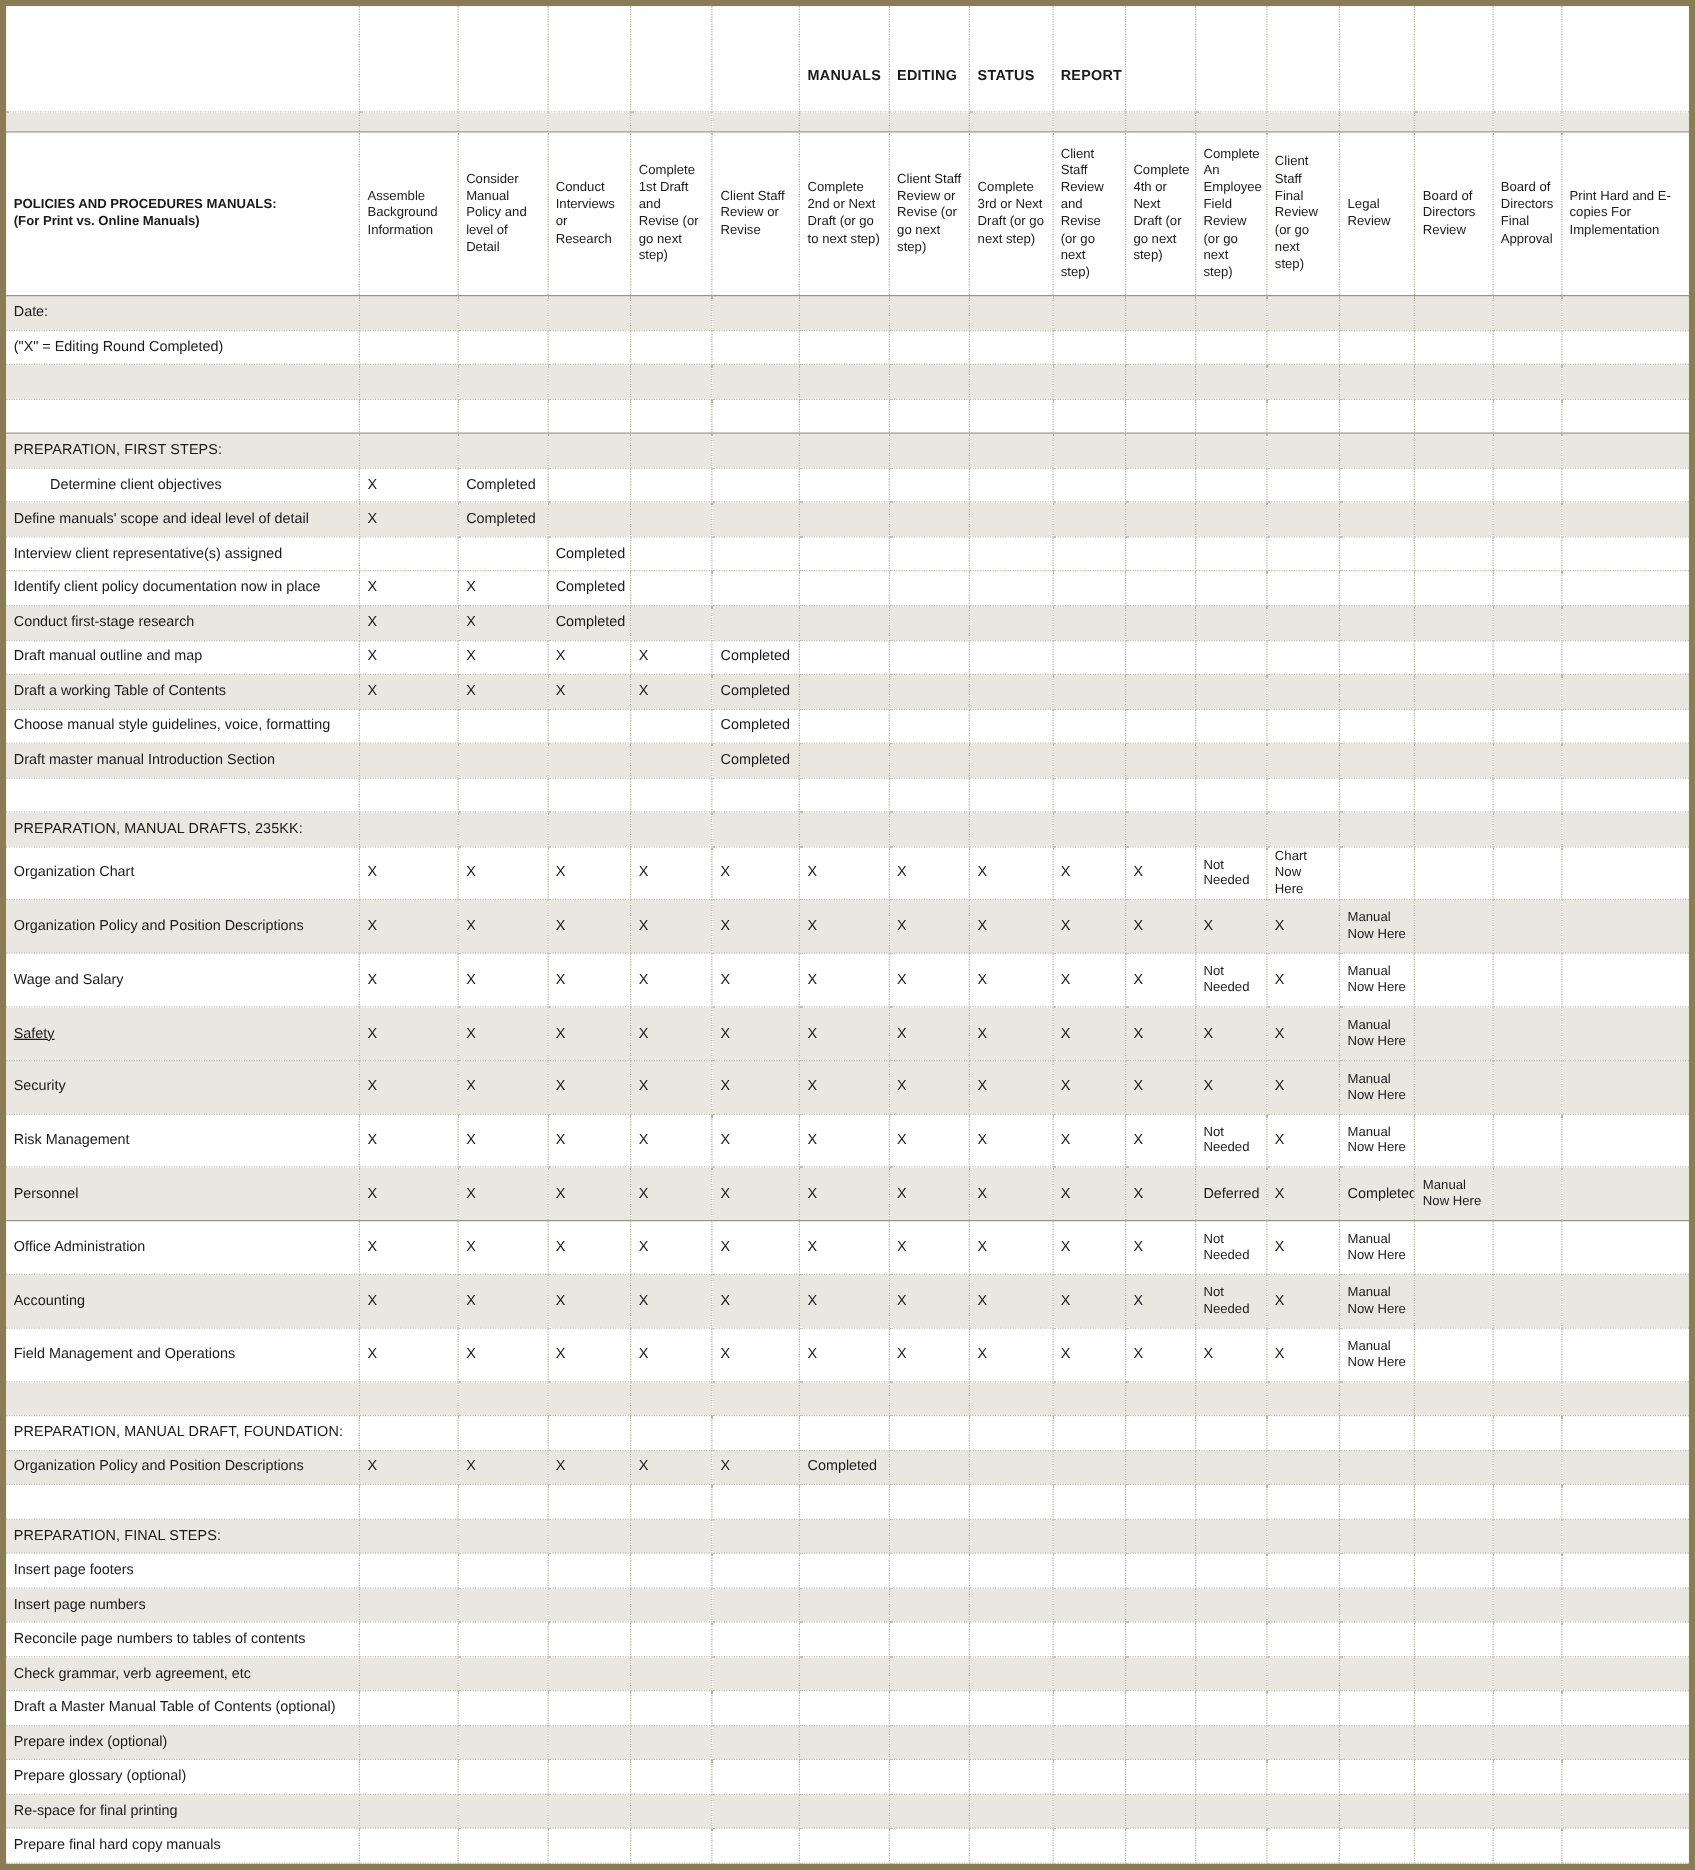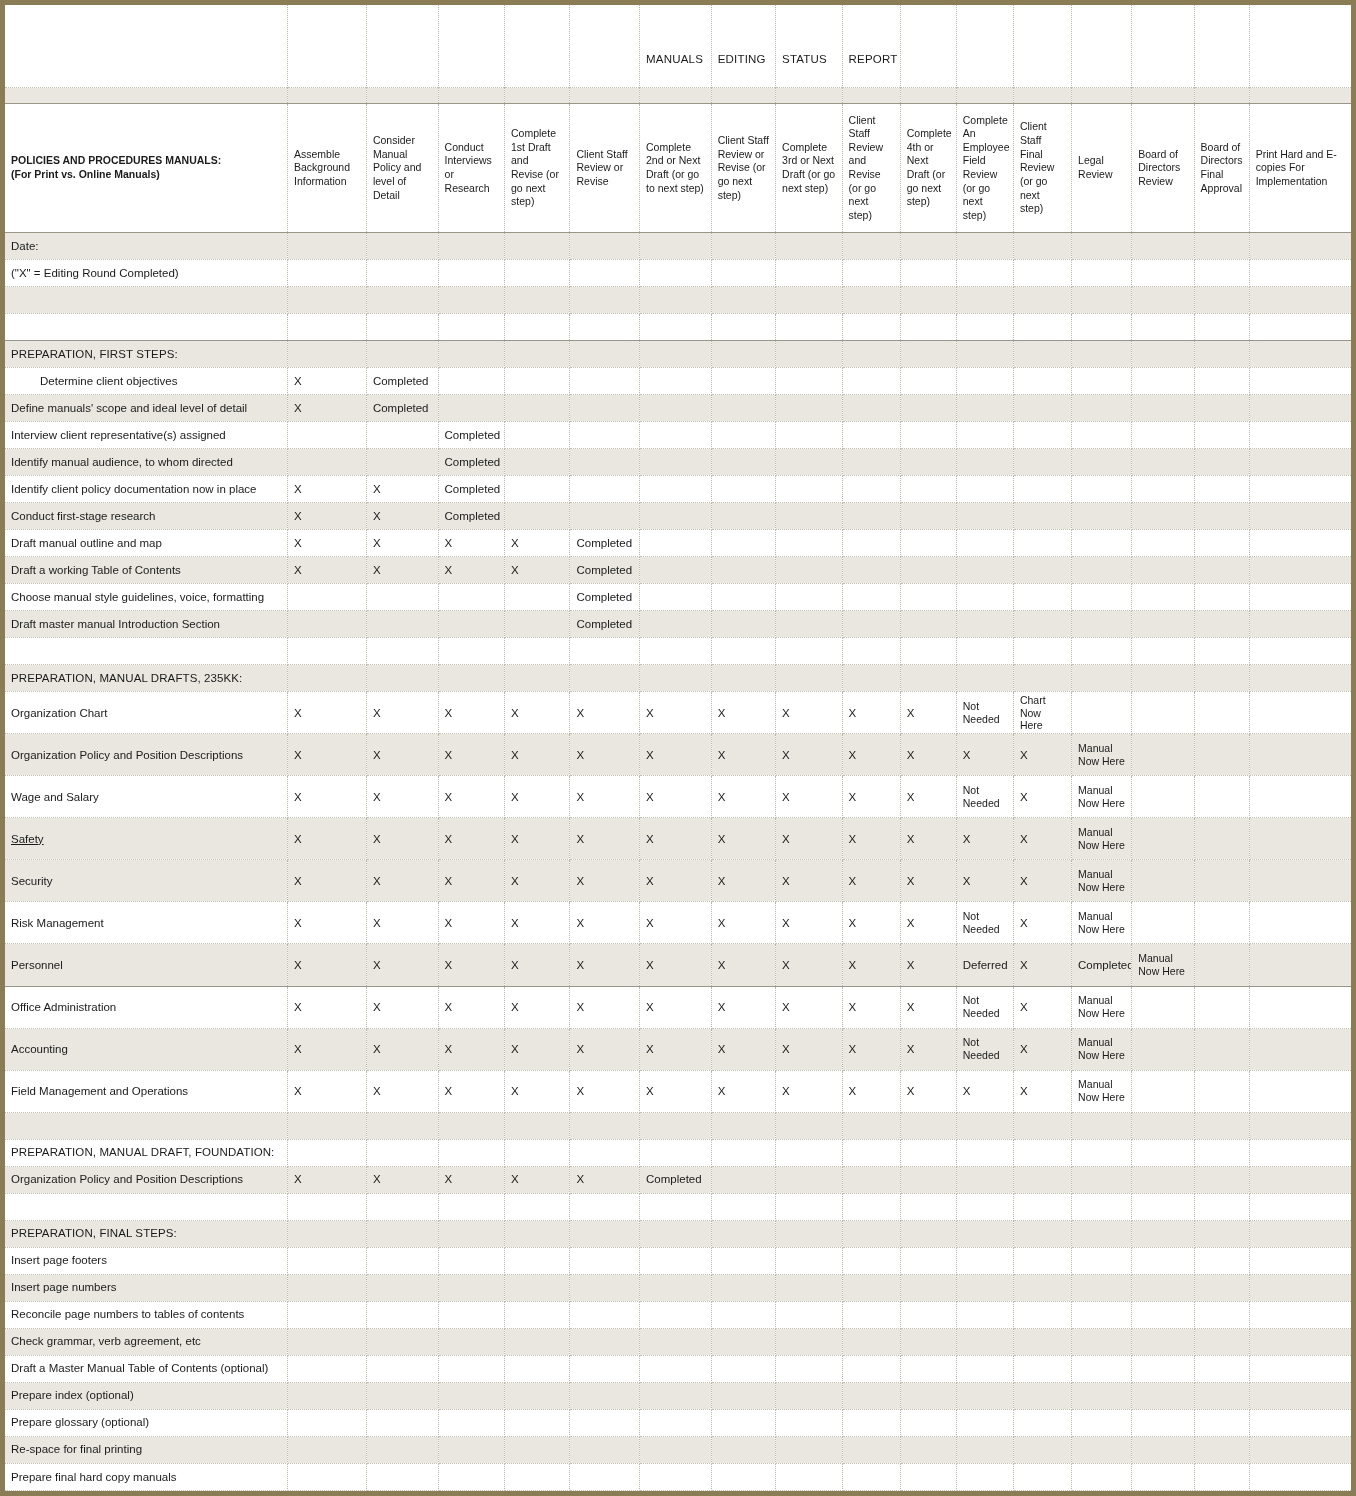--- a/index.html
+++ b/index.html
@@ -57,21 +57,21 @@
     text-align: left;
     font-size: 11.5px;
   }
   td.cellval.multi { font-size: 10.5px; line-height: 1.22; }
 
   
   tr.group-band td {
     background: #ffffff;
     vertical-align: bottom;
     padding-bottom: 20px;
-    font-weight: normal;
+    font-weight: bold;
     font-size: 11.5px;
     letter-spacing: .2px;
     border-bottom: none;
   }
   tr.spacer-band td {
     background: #eae7e0;
     border-bottom: 1px solid #9b968a;
     border-top: 1px dotted #c3bfb3;
   }
   tr.colhead td {
@@ -321,39 +321,20 @@
           <td class="cellval"></td>
           <td class="cellval"></td>
           <td class="cellval"></td>
           <td class="cellval"></td>
           <td class="cellval"></td>
           <td class="cellval"></td>
           <td class="cellval"></td>
           <td class="cellval"></td>
           <td class="cellval"></td>
         </tr>
-        <tr class="shaded">
-          <td class="rowlabel" style="height:26px;">Identify manual audience, to whom directed</td>
-          <td class="cellval"></td>
-          <td class="cellval"></td>
-          <td class="cellval">Completed</td>
-          <td class="cellval"></td>
-          <td class="cellval"></td>
-          <td class="cellval"></td>
-          <td class="cellval"></td>
-          <td class="cellval"></td>
-          <td class="cellval"></td>
-          <td class="cellval"></td>
-          <td class="cellval"></td>
-          <td class="cellval"></td>
-          <td class="cellval"></td>
-          <td class="cellval"></td>
-          <td class="cellval"></td>
-          <td class="cellval"></td>
-        </tr>
         <tr class="plain">
           <td class="rowlabel" style="height:26px;">Identify client policy documentation now in place</td>
           <td class="cellval">X</td>
           <td class="cellval">X</td>
           <td class="cellval">Completed</td>
           <td class="cellval"></td>
           <td class="cellval"></td>
           <td class="cellval"></td>
           <td class="cellval"></td>
           <td class="cellval"></td>

